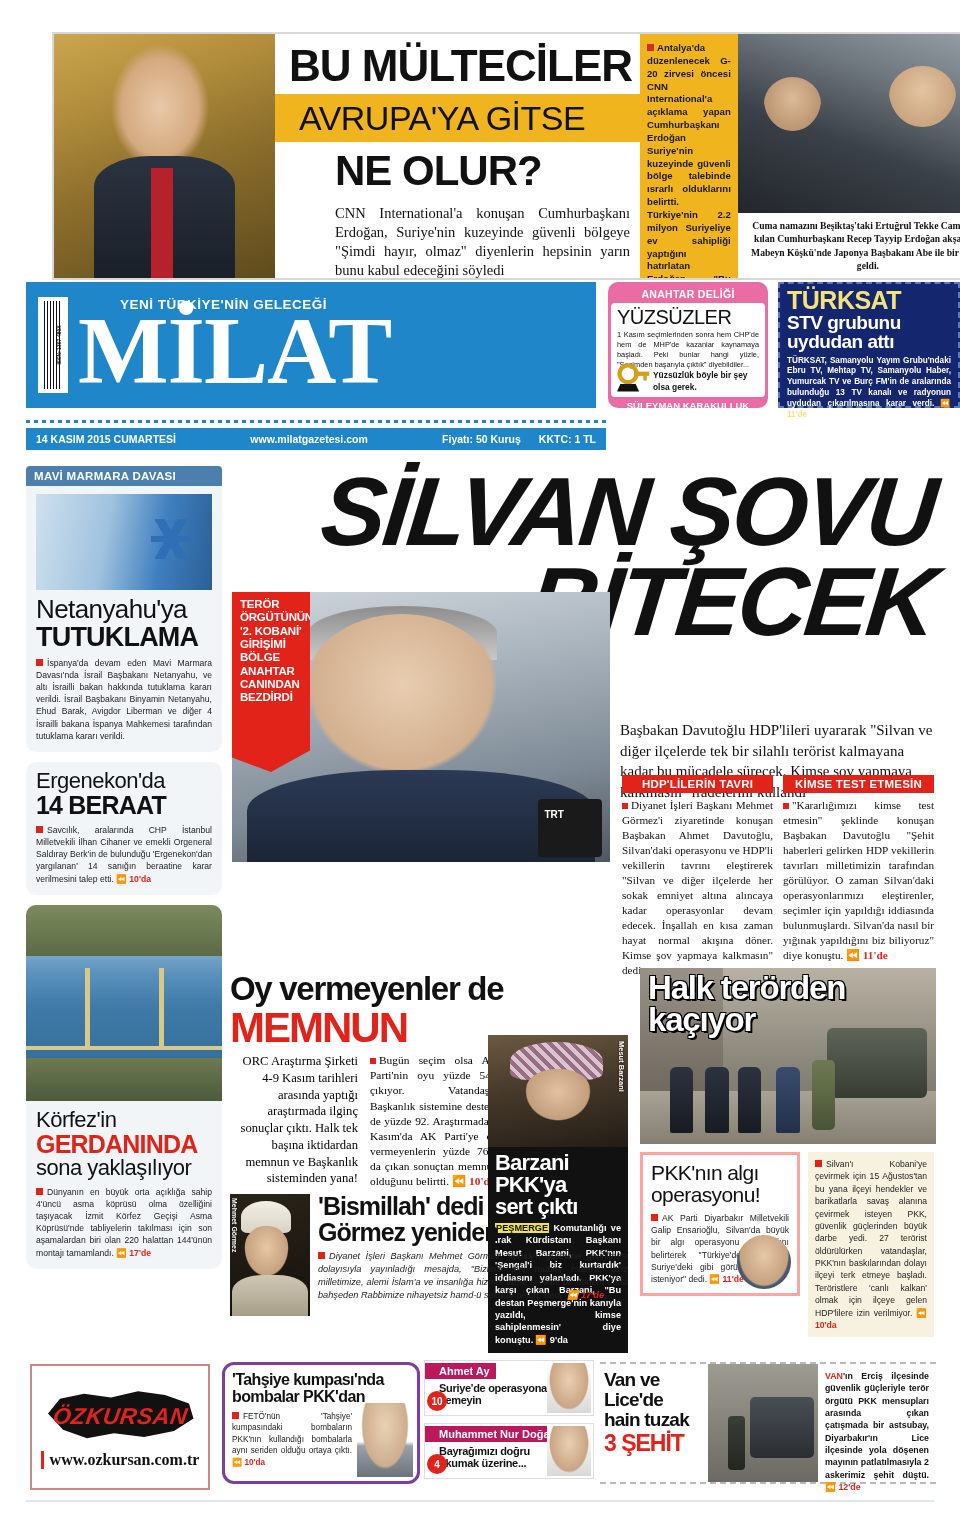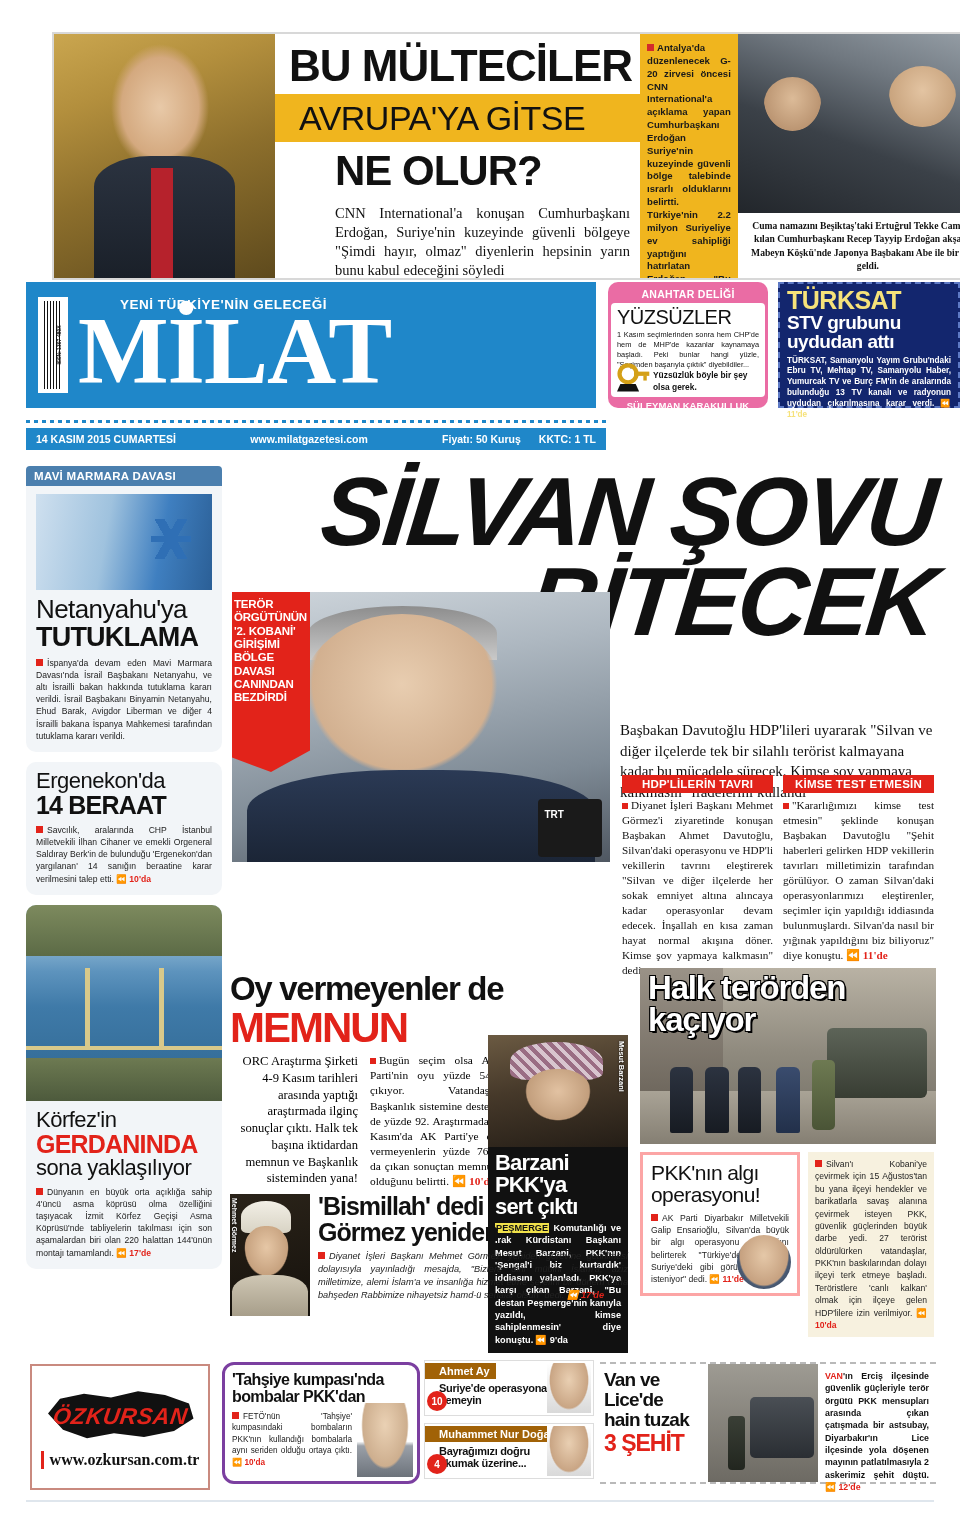--- a/index.html
+++ b/index.html
@@ -199,21 +199,21 @@
     letter-spacing:-3px; text-align:right; font-style:italic;
     transform: skewX(-6deg);
   }
   .mh-l2{
     font-size:97px; font-weight:900; color:#111; line-height:0.88;
     letter-spacing:-3px; text-align:right; font-style:italic; margin-top:6px;
     transform: skewX(-6deg);
   }
   .redflag{
     position:absolute; left:0; top:122px; width:78px; height:180px;
-    background:#e2231a; color:#fff; padding:6px 2px; z-index:5;
+    background:#e2231a; color:#fff; padding:6px 8px; z-index:5;
     clip-path: polygon(0 0, 100% 0, 100% 88%, 50% 100%, 0 92%);
   }
   .redflag div{ font-size:11.5px; font-weight:900; line-height:1.16; letter-spacing:-0.2px; }
   .davut-photo{
     position:absolute; left:0; top:122px; width:378px; height:270px;
     background: linear-gradient(170deg,#cfd6dc 0%, #aeb8c1 30%, #7e8a95 70%, #4f5761 100%);
     overflow:hidden;
   }
   .davut-photo .f{
     position:absolute; left:18%; top:8%; width:54%; height:62%;
@@ -377,21 +377,21 @@
   }
   .th-h{ font-size:16px; font-weight:900; color:#111; line-height:1.08; letter-spacing:-0.6px;}
   .th-p{ font-size:8.2px; line-height:1.42; color:#222; margin-top:5px; width:120px; text-align:justify;}
   .th-face{
     position:absolute; right:4px; bottom:4px; width:56px; height:74px;
     background: radial-gradient(ellipse at 50% 30%, #ead1b4 0%, #cdae8e 56%, rgba(0,0,0,0) 60%),
                 linear-gradient(180deg, rgba(0,0,0,0) 52%, #9aa0a8 58%, #6d737b 100%);
   }
   .cols{ position:absolute; left:424px; top:1360px; width:170px; }
   .colrow{ position:relative; margin-bottom:7px; height:56px; border:1px solid #ddd; background:#fff; }
-  .col-name{ background:#a16207; color:#fff; font-size:11px; font-weight:900; padding:2px 6px 2px 14px; display:inline-block;}
+  .col-name{ background:#be185d; color:#fff; font-size:11px; font-weight:900; padding:2px 6px 2px 14px; display:inline-block;}
   .col-title{ font-size:11px; font-weight:900; color:#111; line-height:1.12; padding:3px 44px 0 14px; letter-spacing:-0.3px;}
   .col-num{
     position:absolute; left:2px; bottom:4px; width:20px; height:20px; border-radius:50%;
     background:#e2231a; color:#fff; font-size:10px; font-weight:900;
     display:flex; align-items:center; justify-content:center;
   }
   .col-face{
     position:absolute; right:2px; top:2px; width:44px; height:50px;
     background: radial-gradient(ellipse at 50% 34%, #e9cfb2 0%, #c9a584 60%, rgba(0,0,0,0) 64%),
                 linear-gradient(180deg,#fff 0%, #d9d9d9 100%);
@@ -538,21 +538,21 @@
       <div class="suit"></div>
       <div class="mic"></div>
     </div>
 
     <div class="redflag">
       <div>TERÖR</div>
       <div>ÖRGÜTÜNÜN</div>
       <div>'2. KOBANİ'</div>
       <div>GİRİŞİMİ</div>
       <div>BÖLGE</div>
-      <div>DAVASI</div>
+      <div>ANAHTAR</div>
       <div>CANINDAN</div>
       <div>BEZDİRDİ</div>
     </div>
 
     <div class="mh-deck">Başbakan Davutoğlu HDP'lileri uyararak "Silvan ve diğer ilçelerde tek bir silahlı terörist kalmayana kadar bu mücadele sürecek. Kimse şov yapmaya kalkmasın" ifadelerini kullandı</div>
   </div>
 
   <div class="twocols">
     <div class="tc">
       <div class="tc-h">HDP'LİLERİN TAVRI</div>

